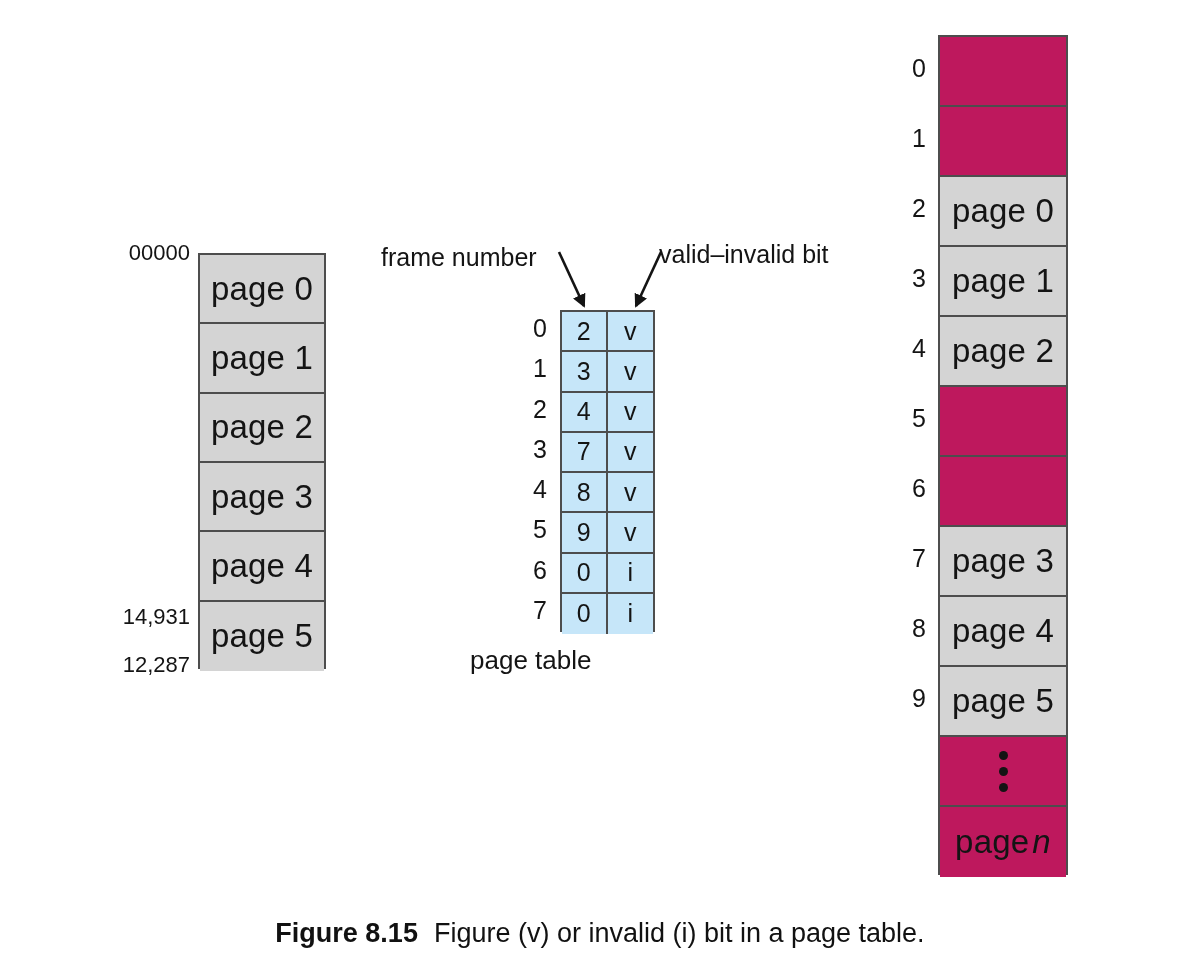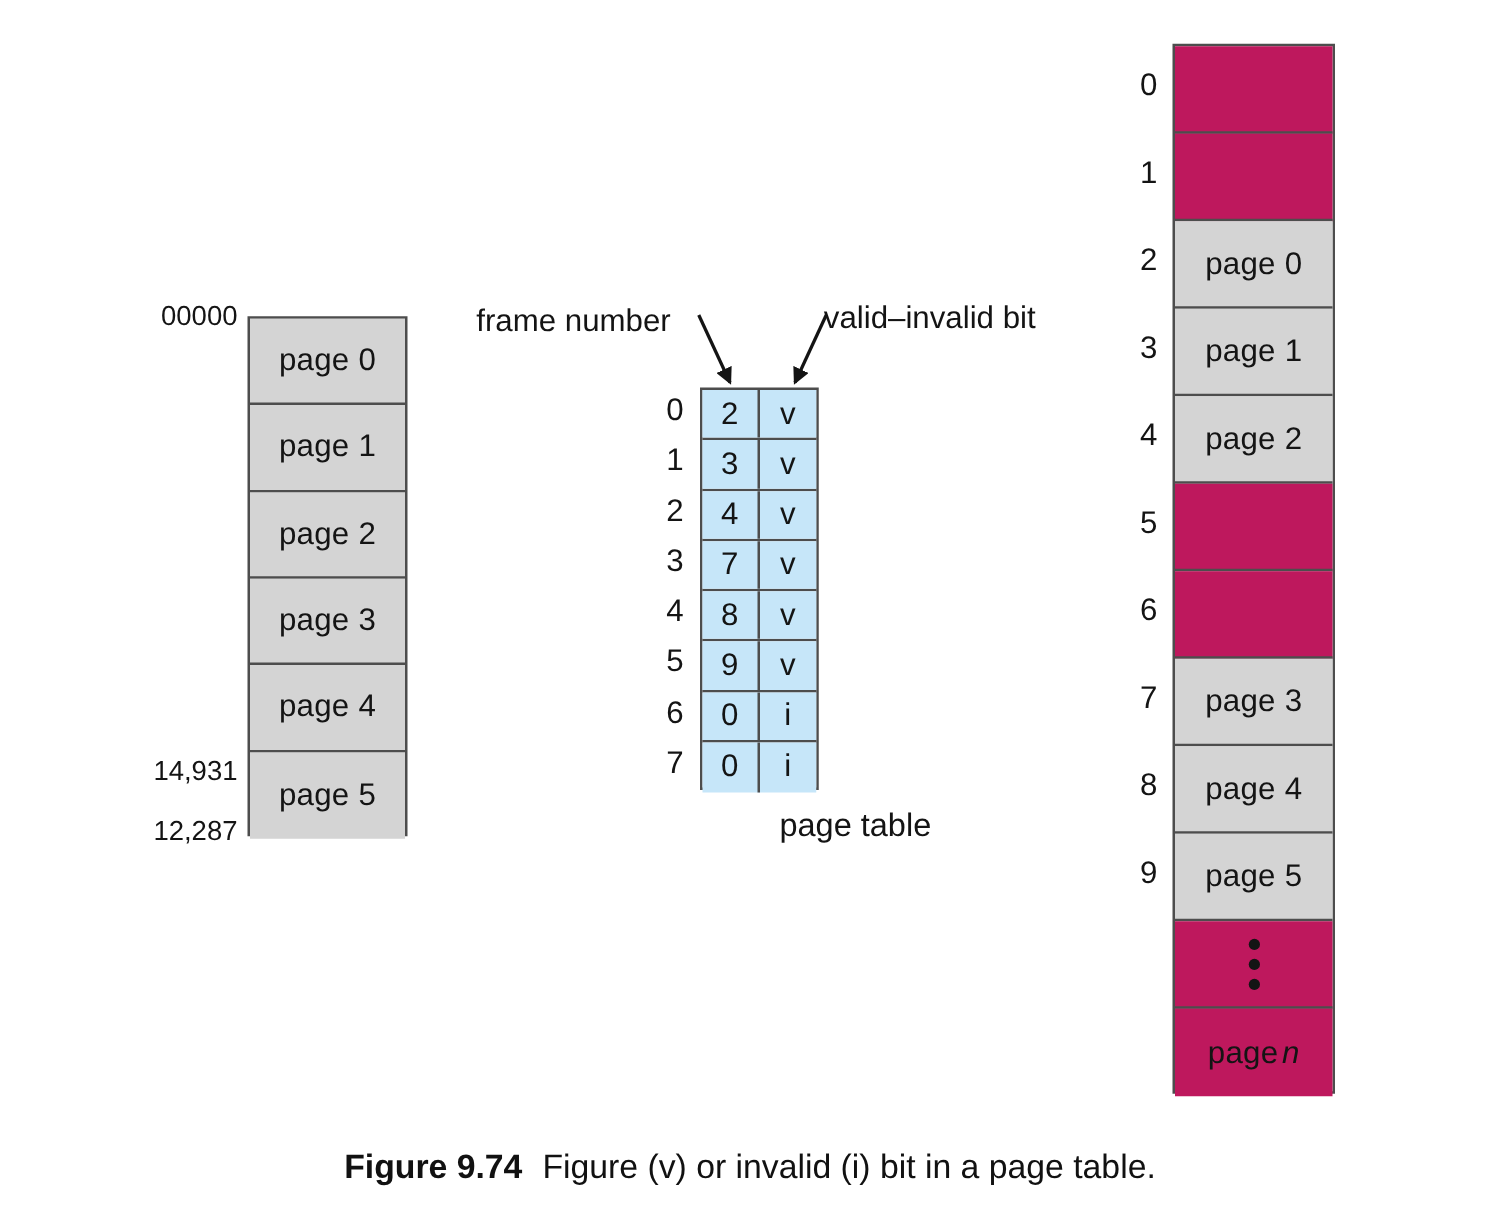--- a/index.html
+++ b/index.html
@@ -26,21 +26,21 @@
     background: #ffffff;
   }
   .cell {
     position: absolute;
     left: 0;
     right: 0;
     box-sizing: border-box;
     display: flex;
     align-items: center;
     justify-content: center;
-    font-size: 25px;
+    font-size: 33px;
     color: #141414;
     letter-spacing: .2px;
   }
   .cell.gray  { background: #d4d4d4; }
   .cell.blue  { background: #be185d; }
   .cell.sep   { border-bottom: 2px solid #4d4d4d; }
 
   
   #logical-memory {
     left: 198px; top: 253px; width: 128px; height: 416px;
@@ -87,21 +87,21 @@
     left: 528px;
     width: 24px;
     text-align: center;
     font-size: 25px;
     color: #141414;
   }
 
   #page-table-caption {
     position: absolute;
     left: 470px; top: 645px; width: 275px;
-    text-align: right;
+    text-align: left;
     font-size: 26px;
     color: #141414;
   }
 
   
   .arrow-label {
     position: absolute;
     font-size: 25px;
     color: #141414;
     white-space: nowrap;
@@ -267,21 +267,21 @@
         <i></i>
       </span>
     </div>
     <div class="cell blue" style="top: 770px; height: 70px;">
       <span>page </span>
       <span class="ital">n</span>
     </div>
   </div>
 
 <div id="figure-caption">
-  <span class="cap-num">Figure 9.74</span><span>Figure (v) or invalid (i) bit in a page table.</span>
+  <span class="cap-num">Figure 8.15</span><span>Figure (v) or invalid (i) bit in a page table.</span>
 </div>
 
 <div class="pt-index" style="top: 314.125px;">0</div>
 <div class="pt-index" style="top: 354.375px;">1</div>
 <div class="pt-index" style="top: 394.625px;">2</div>
 <div class="pt-index" style="top: 434.875px;">3</div>
 <div class="pt-index" style="top: 475.125px;">4</div>
 <div class="pt-index" style="top: 515.375px;">5</div>
 <div class="pt-index" style="top: 555.625px;">6</div>
 <div class="pt-index" style="top: 595.875px;">7</div>

